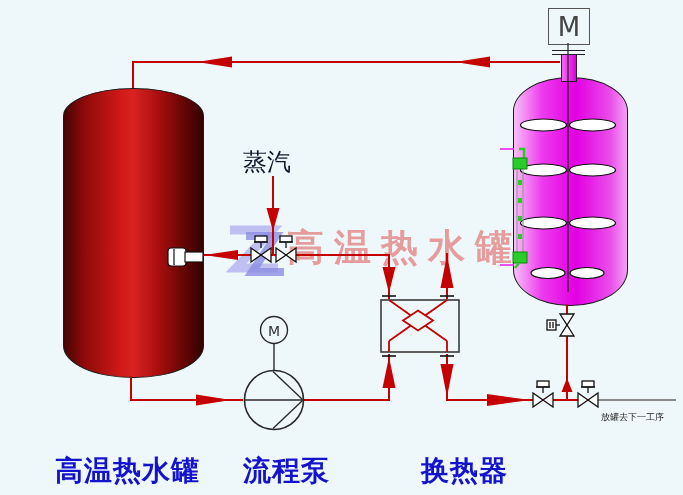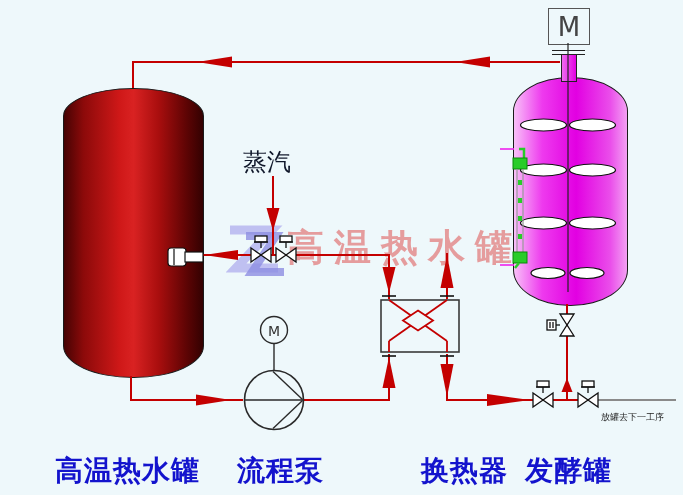--- a/index.html
+++ b/index.html
@@ -25,21 +25,21 @@
 
   
   #watermark{position:absolute;left:226px;top:218px;z-index:1;display:flex;align-items:flex-start;}
   #watermark-text{position:absolute;left:61px;top:5px;white-space:nowrap;font-size:37px;font-weight:600;
     letter-spacing:10px;color:rgba(225,125,125,0.75);}
 
   
   .eq-label{position:absolute;top:452px;font-size:28px;font-weight:700;color:#1313cd;
     letter-spacing:1px;white-space:nowrap;z-index:4;text-align:right;}
   #label-hot-water-tank{left:55px;}
-  #label-process-pump{left:237px;}
+  #label-process-pump{left:243px;}
   #label-heat-exchanger{left:373px;margin-left:48px;}
   #label-fermenter{left:525px;}
   #steam-label{position:absolute;left:243px;top:146px;font-size:24px;color:#0f172a;z-index:4;white-space:nowrap;}
   #discharge-note{position:absolute;left:601px;top:411px;font-size:9px;color:#222;z-index:4;white-space:nowrap;}
 </style>
 </head>
 <body>
 
 <div id="stage">
 
@@ -190,14 +190,13 @@
       <polyline points="519,263 515,268" fill="none" stroke="#29cc29" stroke-width="2.5"></polyline>
     </g>
   </svg>
 
   <div id="steam-label">蒸汽</div>
   <div id="discharge-note">放罐去下一工序</div>
 
   <div id="label-hot-water-tank" class="eq-label">高温热水罐</div>
   <div id="label-process-pump" class="eq-label">流程泵</div>
   <div id="label-heat-exchanger" class="eq-label">换热器</div>
-  <div id="label-fermenter" class="eq-label">发酵罐</div>
 </div>
 
 </body></html>

